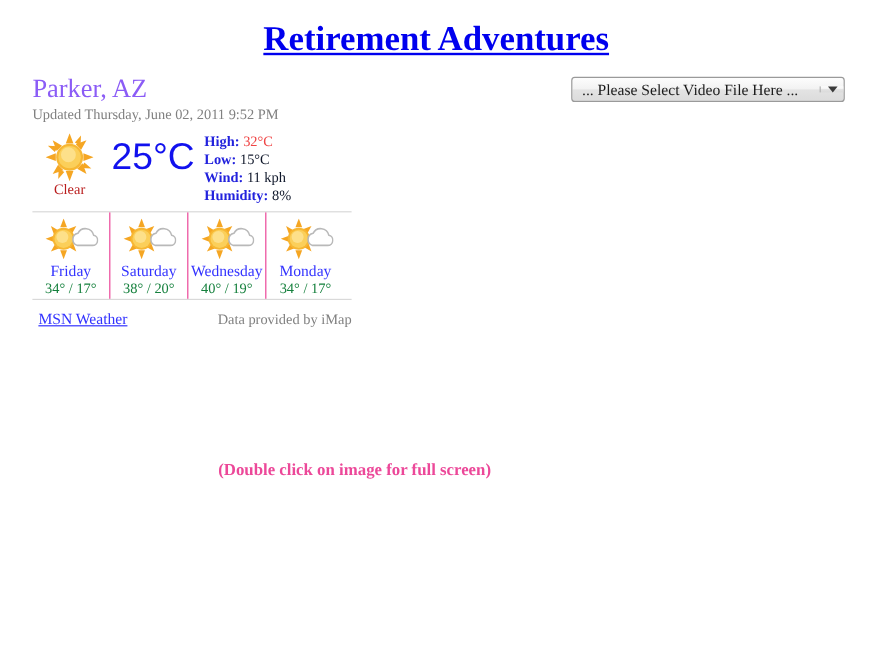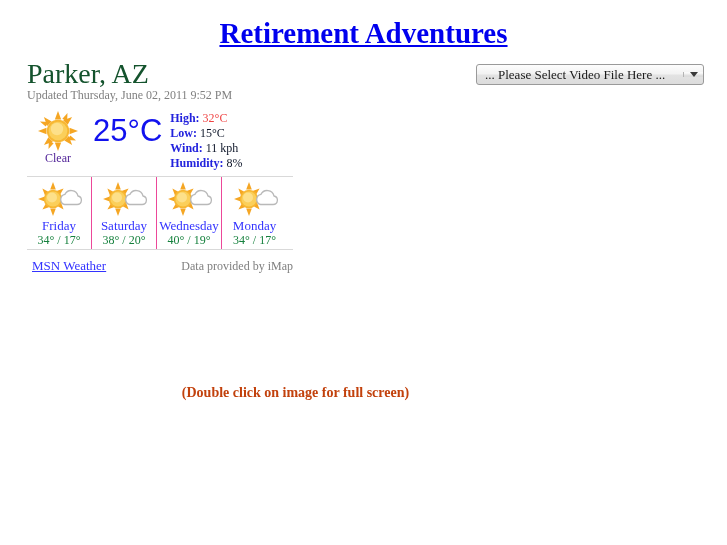--- a/index.html
+++ b/index.html
@@ -34,22 +34,22 @@
   
   .weather {
     position: absolute;
     left: 27px;
     top: 62px;
     width: 266px;
     font-family: "Liberation Serif", serif;
   }
   .wx-city {
     font-family: "Liberation Serif", serif;
-    font-size: 28px;
-    color: #14532d;
+    font-size: 22px;
+    color: #8b5cf6;
     line-height: 24px;
     white-space: nowrap;
   }
   .wx-updated {
     font-family: "Liberation Serif", serif;
     font-size: 12px;
     color: #808080;
     line-height: 15px;
     margin-top: 2px;
     white-space: nowrap;
@@ -62,21 +62,21 @@
     height: 62px;
   }
   .wx-cond {
     width: 62px;
     text-align: center;
     padding-top: 2px;
   }
   .wx-cond-label {
     font-family: "Liberation Serif", serif;
     font-size: 12px;
-    color: #4c1d95;
+    color: #b91c1c;
     margin-top: 1px;
     line-height: 13px;
   }
   .wx-temp {
     font-family: "Liberation Sans", sans-serif;
     font-size: 31px;
     color: #1111ee;
     line-height: 44px;
     padding-left: 4px;
     padding-right: 8px;
@@ -198,21 +198,21 @@
   
   .hint {
     position: absolute;
     top: 384px;
     left: 0;
     width: 591px;
     text-align: center;
     font-family: "Liberation Serif", serif;
     font-size: 14px;
     font-weight: bold;
-    color: #c2410c;
+    color: #ec4899;
     line-height: 17px;
   }
 
   .icon-svg { display: block; margin: 0 auto; }
 </style>
 </head>
 <body>
 
 <div class="page-title">Retirement Adventures</div>
 

